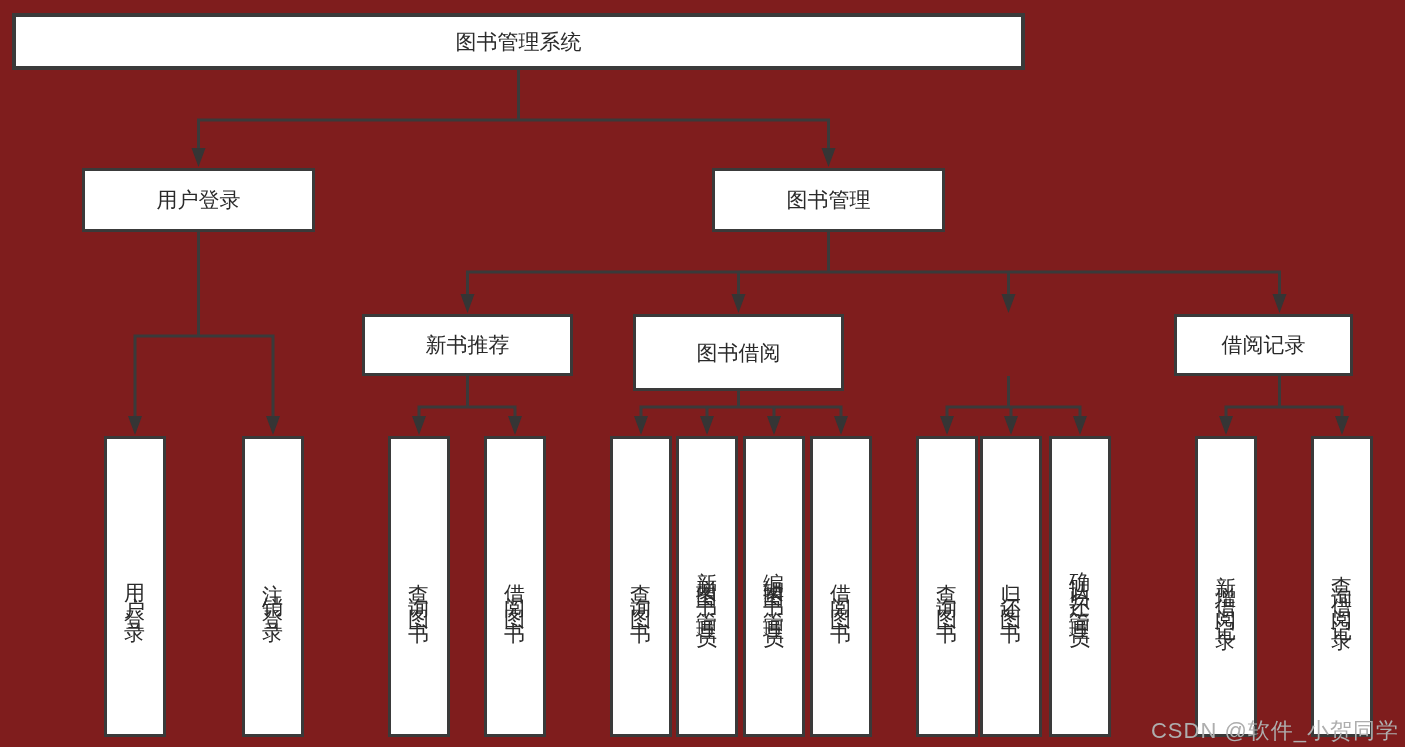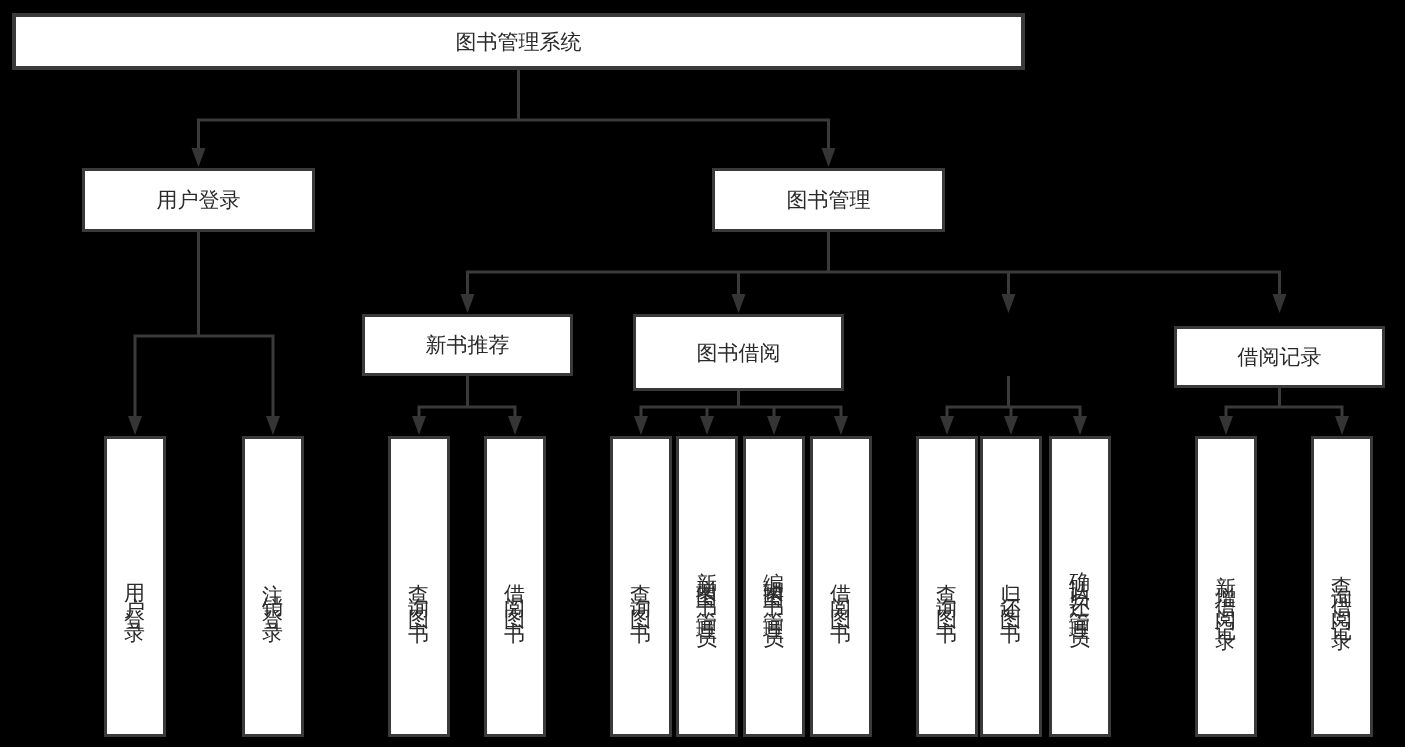--- a/index.html
+++ b/index.html
@@ -4,21 +4,21 @@
 <style>
   :root{
     --line:#3a3a3a;
     --text:#2a2a2a;
     --wm:#aeaeae;
   }
   html,body{margin:0;padding:0;background:#ffffff;}
   #canvas{
     position:relative;
     width:1405px;height:747px;
-    background:#000000;
+    background:#7f1d1d;
     font-family:"Liberation Sans","DejaVu Sans",sans-serif;
     overflow:hidden;
   }
   #connectors{
     position:absolute;left:0;top:0;z-index:1;
   }
   .node{
     position:absolute;
     box-sizing:border-box;
     background:#ffffff;
@@ -42,21 +42,21 @@
   .v-short{letter-spacing:13px;text-indent:13px;}
   .v-mid{letter-spacing:11px;text-indent:11px;}
   .v-long{letter-spacing:8px;text-indent:8px;}
 
   #n-root{left:12px;top:13px;width:1013px;height:57px;border-width:4px;}
   #n-b0{left:82px;top:168px;width:233px;height:64px;}
   #n-b1{left:712px;top:168px;width:233px;height:64px;}
   #n-m0{left:362px;top:314px;width:211px;height:62px;}
   #n-m1{left:633px;top:314px;width:211px;height:77px;}
   #n-m2{left:903px;top:314px;width:211px;height:62px;}
-  #n-m3{left:1174px;top:326px;width:211px;height:62px;}
+  #n-m3{left:1174px;top:314px;width:179px;height:62px;}
 
   #n-l0{left:104px;}
   #n-l1{left:242px;}
   #n-l2{left:388px;}
   #n-l3{left:484px;}
   #n-l4{left:610px;}
   #n-l5{left:676px;}
   #n-l6{left:743px;}
   #n-l7{left:810px;}
   #n-l8{left:916px;}
@@ -137,13 +137,14 @@
   <div class="node v-node v-short" id="n-l4">查询图书</div>
   <div class="node v-node v-long" id="n-l5">新增图书（管理员）</div>
   <div class="node v-node v-long" id="n-l6">编辑图书（管理员）</div>
   <div class="node v-node v-short" id="n-l7">借阅图书</div>
   <div class="node v-node v-short" id="n-l8">查询图书</div>
   <div class="node v-node v-short" id="n-l9">归还图书</div>
   <div class="node v-node v-long" id="n-l10">确认归还（管理员）</div>
   <div class="node v-node v-mid" id="n-l11">新增借阅记录</div>
   <div class="node v-node v-mid" id="n-l12">查询借阅记录</div>
 
+  <div id="watermark">CSDN @软件_小贺同学</div>
 </div>
 
 </body></html>

